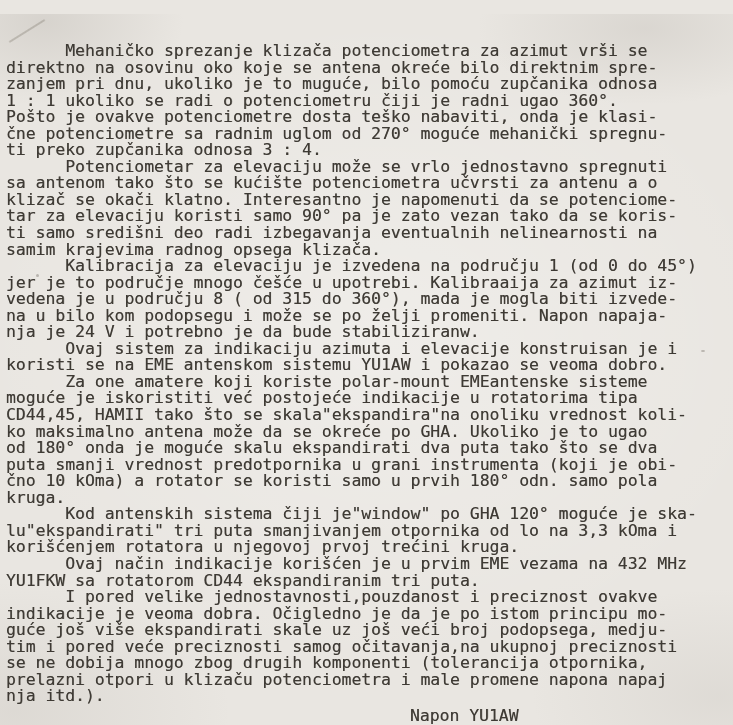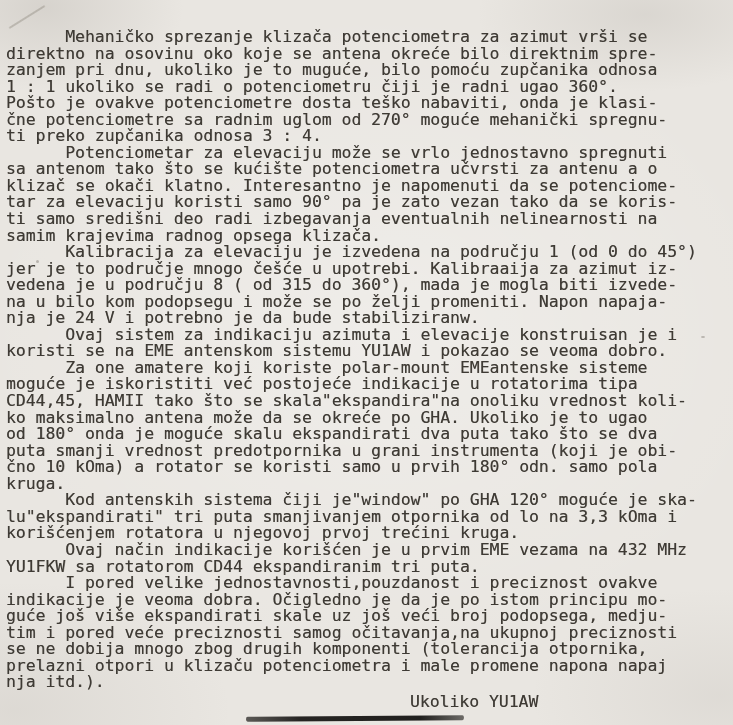--- a/index.html
+++ b/index.html
@@ -17,20 +17,21 @@
   .sheet {
     position: absolute;
     inset: 0;
     background-color: #e9e6e1;
     background-image:
       radial-gradient(240px 110px at 88% 2%, rgba(158,152,144,0.20), transparent 70%),
       radial-gradient(200px 120px at 6% 1%, rgba(150,144,136,0.22), transparent 70%),
       radial-gradient(300px 180px at 2% 98%, rgba(158,152,144,0.16), transparent 72%),
       radial-gradient(260px 150px at 98% 96%, rgba(158,152,144,0.14), transparent 72%),
       radial-gradient(520px 420px at 52% 46%, rgba(255,255,255,0.28), transparent 78%);
+    margin-top: 14px;
   }
   .doc {
     position: absolute;
     left: 6px;
     top: 29px;
     white-space: pre;
     font-size: 16.4px;
     line-height: 16.55px;
     color: #3e3a34;
     text-shadow: 0.3px 0.3px 0.4px rgba(62,58,52,0.55);
@@ -84,16 +85,16 @@
 <body>
 
 <div class="sheet">
   <div class="smudge-a"></div>
   <div class="speck speck-1"></div>
   <div class="speck speck-2"></div>
   <div class="speck speck-3"></div>
 
   <div class="doc"><div class="line">      Mehaničko sprezanje klizača potenciometra za azimut vrši se</div><div class="line">direktno na osovinu oko koje se antena okreće bilo direktnim spre-</div><div class="line">zanjem pri dnu, ukoliko je to muguće, bilo pomoću zupčanika odnosa</div><div class="line">1 : 1 ukoliko se radi o potenciometru čiji je radni ugao 360°.</div><div class="line">Pošto je ovakve potenciometre dosta teško nabaviti, onda je klasi-</div><div class="line">čne potenciometre sa radnim uglom od 270° moguće mehanički spregnu-</div><div class="line">ti preko zupčanika odnosa 3 : 4.</div><div class="line">      Potenciometar za elevaciju može se vrlo jednostavno spregnuti</div><div class="line">sa antenom tako što se kućište potenciometra učvrsti za antenu a o</div><div class="line">klizač se okači klatno. Interesantno je napomenuti da se potenciome-</div><div class="line">tar za elevaciju koristi samo 90° pa je zato vezan tako da se koris-</div><div class="line">ti samo središni deo radi izbegavanja eventualnih nelinearnosti na</div><div class="line">samim krajevima radnog opsega klizača.</div><div class="line">      Kalibracija za elevaciju je izvedena na području 1 (od 0 do 45°)</div><div class="line">jer je to područje mnogo češće u upotrebi. Kalibraaija za azimut iz-</div><div class="line">vedena je u području 8 ( od 315 do 360°), mada je mogla biti izvede-</div><div class="line">na u bilo kom podopsegu i može se po želji promeniti. Napon napaja-</div><div class="line">nja je 24 V i potrebno je da bude stabiliziranw.</div><div class="line">      Ovaj sistem za indikaciju azimuta i elevacije konstruisan je i</div><div class="line">koristi se na EME antenskom sistemu YU1AW i pokazao se veoma dobro.</div><div class="line">      Za one amatere koji koriste polar-mount EMEantenske sisteme</div><div class="line">moguće je iskoristiti već postojeće indikacije u rotatorima tipa</div><div class="line">CD44,45, HAMII tako što se skala"ekspandira"na onoliku vrednost koli-</div><div class="line">ko maksimalno antena može da se okreće po GHA. Ukoliko je to ugao</div><div class="line">od 180° onda je moguće skalu ekspandirati dva puta tako što se dva</div><div class="line">puta smanji vrednost predotpornika u grani instrumenta (koji je obi-</div><div class="line">čno 10 kOma) a rotator se koristi samo u prvih 180° odn. samo pola</div><div class="line">kruga.</div><div class="line">      Kod antenskih sistema čiji je"window" po GHA 120° moguće je ska-</div><div class="line">lu"ekspandirati" tri puta smanjivanjem otpornika od lo na 3,3 kOma i</div><div class="line">korišćenjem rotatora u njegovoj prvoj trećini kruga.</div><div class="line">      Ovaj način indikacije korišćen je u prvim EME vezama na 432 MHz</div><div class="line">YU1FKW sa rotatorom CD44 ekspandiranim tri puta.</div><div class="line">      I pored velike jednostavnosti,pouzdanost i preciznost ovakve</div><div class="line">indikacije je veoma dobra. Očigledno je da je po istom principu mo-</div><div class="line">guće još više ekspandirati skale uz još veći broj podopsega, medju-</div><div class="line">tim i pored veće preciznosti samog očitavanja,na ukupnoj preciznosti</div><div class="line">se ne dobija mnogo zbog drugih komponenti (tolerancija otpornika,</div><div class="line">prelazni otpori u klizaču potenciometra i male promene napona napaj</div><div class="line">nja itd.).</div></div>
 
-  <div class="signature">Ukoliko YU1AW</div>
+  <div class="signature">Napon YU1AW</div>
 
   <div class="artifact-bar"></div>
 </div>
 
 </body></html>

